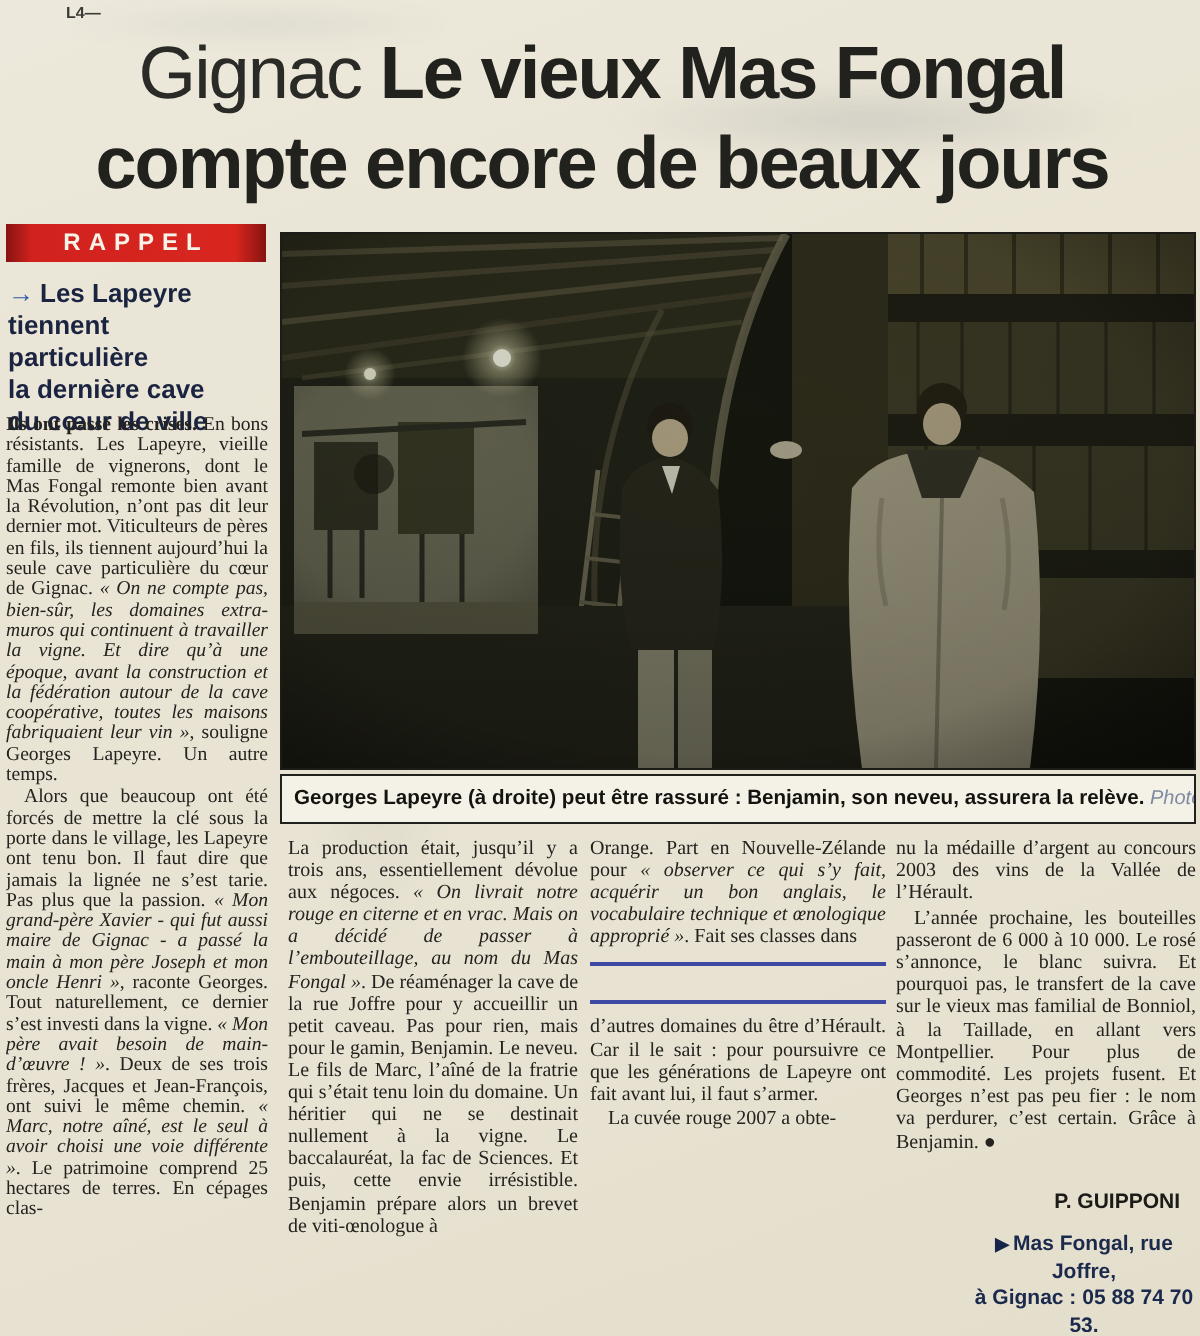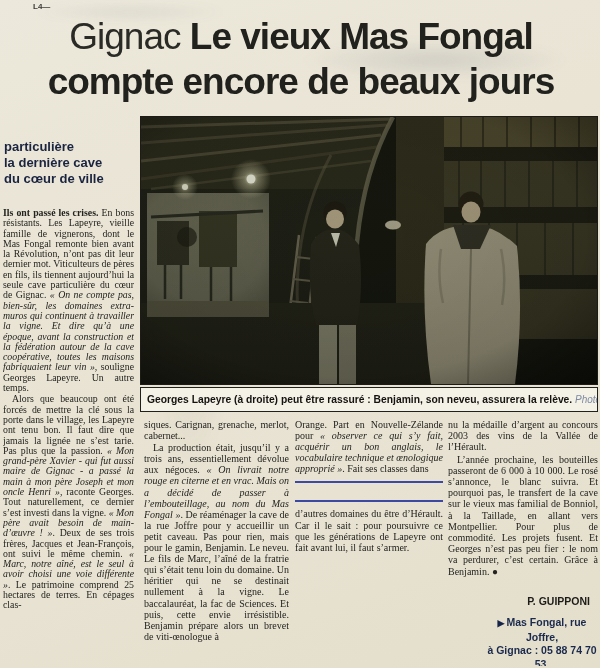--- a/index.html
+++ b/index.html
@@ -72,22 +72,24 @@
 <div id="paper">
 
   <div id="smudge1" class="smudge"></div>
   <div id="smudge2" class="smudge"></div>
   <div id="smudge3" class="smudge"></div>
 
   <div id="page-marker">L4—</div>
 
   <h1 id="headline"><span class="kicker">Gignac </span><span>Le vieux Mas Fongal compte encore de beaux jours</span></h1>
 
+  <div id="rappel">RAPPEL</div>
 
   <div id="standfirst">
+    <div><span class="arrow">→</span><span>Les Lapeyre tiennent</span></div>
     <div>particulière</div>
     <div>la dernière cave</div>
     <div>du cœur de ville</div>
   </div>
 
   <div id="col1" class="col">
     <p><span class="bd">Ils ont passé les crises. </span><span>En bons résistants. Les Lapeyre, vieille famille de vignerons, dont le Mas Fongal remonte bien avant la Révolution, n’ont pas dit leur dernier mot. Viticulteurs de pères en fils, ils tiennent aujourd’hui la seule cave particulière du cœur de Gignac. </span><span class="it">« On ne compte pas, bien-sûr, les domaines extra-muros qui continuent à travailler la vigne. Et dire qu’à une époque, avant la construction et la fédération autour de la cave coopérative, toutes les maisons fabriquaient leur vin »</span><span>, souligne Georges Lapeyre. Un autre temps.</span></p>
     <p><span>Alors que beaucoup ont été forcés de mettre la clé sous la porte dans le village, les Lapeyre ont tenu bon. Il faut dire que jamais la lignée ne s’est tarie. Pas plus que la passion. </span><span class="it">« Mon grand-père Xavier - qui fut aussi maire de Gignac - a passé la main à mon père Joseph et mon oncle Henri »</span><span>, raconte Georges. Tout naturellement, ce dernier s’est investi dans la vigne. </span><span class="it">« Mon père avait besoin de main-d’œuvre ! »</span><span>. Deux de ses trois frères, Jacques et Jean-François, ont suivi le même chemin. </span><span class="it">« Marc, notre aîné, est le seul à avoir choisi une voie différente »</span><span>. Le patrimoine comprend 25 hectares de terres. En cépages clas-</span></p>
   </div>
 
@@ -192,28 +194,28 @@
       </g>
 
       <rect x="0" y="0" width="456" height="267" fill="url(#tintGrad)"></rect>
       <rect x="0" y="0" width="456" height="267" fill="url(#vignette)"></rect>
     </svg>
   </div>
 
   <div id="caption-bar"><span class="cap">Georges Lapeyre (à droite) peut être rassuré : Benjamin, son neveu, assurera la relève.</span><span class="credit"> Photo David CRESPIN</span></div>
 
   <div id="col2" class="col">
-    <p><span>siques. Carignan, grenache, merlot, cabernet...</span></p>
     <p><span>La production était, jusqu’il y a trois ans, essentiellement dévolue aux négoces. </span><span class="it">« On livrait notre rouge en citerne et en vrac. Mais on a décidé de passer à l’embouteillage, au nom du Mas Fongal »</span><span>. De réaménager la cave de la rue Joffre pour y accueillir un petit caveau. Pas pour rien, mais pour le gamin, Benjamin. Le neveu. Le fils de Marc, l’aîné de la fratrie qui s’était tenu loin du domaine. Un héritier qui ne se destinait nullement à la vigne. Le baccalauréat, la fac de Sciences. Et puis, cette envie irrésistible. Benjamin prépare alors un brevet de viti-œnologue à</span></p>
   </div>
 
   <div id="col3" class="col">
     <p><span>Orange. Part en Nouvelle-Zélande pour </span><span class="it">« observer ce qui s’y fait, acquérir un bon anglais, le vocabulaire technique et œnologique approprié »</span><span>. Fait ses classes dans</span></p>
     <div id="pullquote"></div>
     <p><span>d’autres domaines du être d’Hérault. Car il le sait : pour poursuivre ce que les générations de Lapeyre ont fait avant lui, il faut s’armer.</span></p>
+    <p><span>La cuvée rouge 2007 a obte-</span></p>
   </div>
 
   <div id="col4" class="col">
     <p><span>nu la médaille d’argent au concours 2003 des vins de la Vallée de l’Hérault.</span></p>
     <p><span>L’année prochaine, les bouteilles passeront de 6 000 à 10 000. Le rosé s’annonce, le blanc suivra. Et pourquoi pas, le transfert de la cave sur le vieux mas familial de Bonniol, à la Taillade, en allant vers Montpellier. Pour plus de commodité. Les projets fusent. Et Georges n’est pas peu fier : le nom va perdurer, c’est certain. Grâce à Benjamin.</span><span> ●</span></p>
     <div id="byline">P. GUIPPONI</div>
     <div id="contact">
       <div><span class="bullet">▶</span><span>Mas Fongal, rue Joffre,</span></div>
       <div>à Gignac : 05 88 74 70 53.</div>
       <div>Le caveau est rouge</div>

